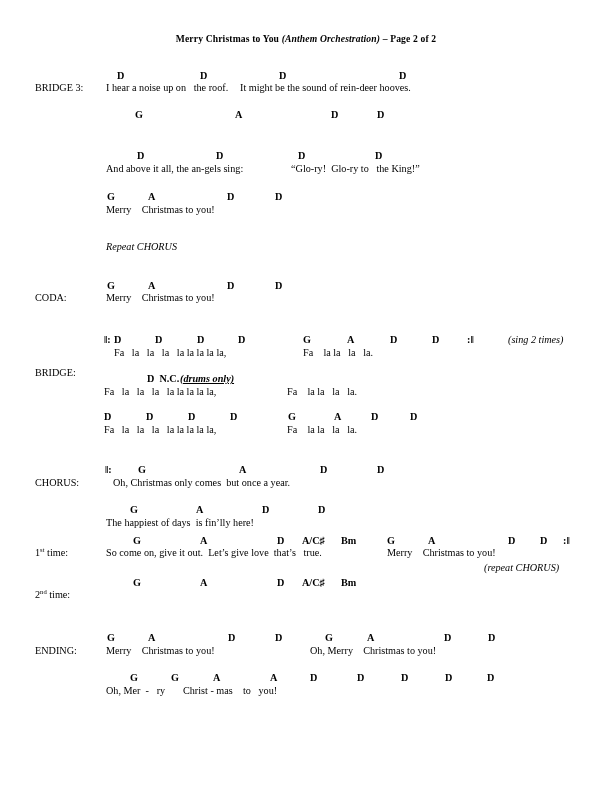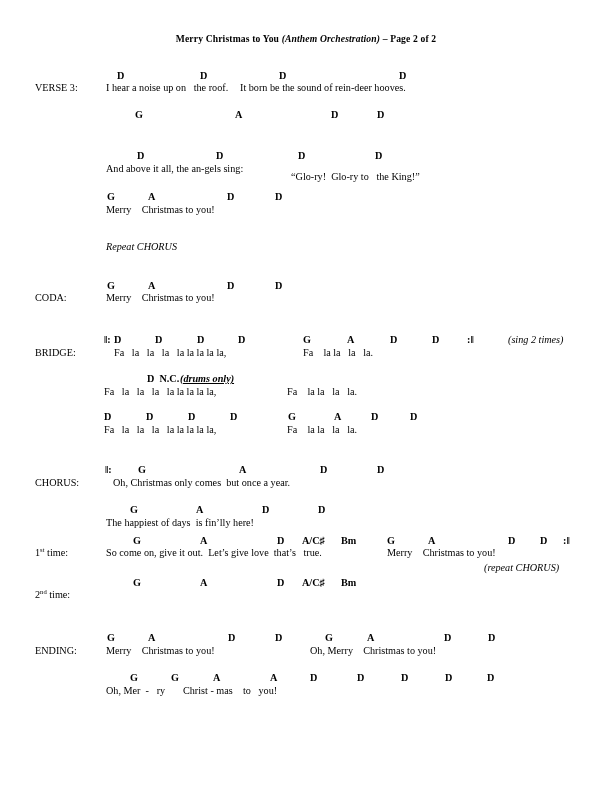--- a/index.html
+++ b/index.html
@@ -90,49 +90,49 @@
     top: 0;
   }
 </style>
 </head>
 <body>
 
 <div class="page">
 
   <div class="doc-title"><span>Merry Christmas to You </span><span class="ital">(Anthem Orchestration)</span><span> – Page 2 of 2</span></div>
 
-  <div class="label" style="top:82px;">VERSE 3:</div>
+  <div class="label" style="top:82px;">BRIDGE 3:</div>
 
   <div class="chordline" style="top:70px;">
     <span class="chord" style="left:117px;">D</span>
     <span class="chord" style="left:200px;">D</span>
     <span class="chord" style="left:279px;">D</span>
     <span class="chord" style="left:399px;">D</span>
   </div>
   <div class="lyricline" style="top:82px;">
     <span class="lyr" style="left:106px;">I hear a noise up on   the roof.</span>
-    <span class="lyr" style="left:240px;">It born be the sound of rein-deer hooves.</span>
+    <span class="lyr" style="left:240px;">It might be the sound of rein-deer hooves.</span>
   </div>
 
   <div class="chordline" style="top:109px;">
     <span class="chord" style="left:135px;">G</span>
     <span class="chord" style="left:235px;">A</span>
     <span class="chord" style="left:331px;">D</span>
     <span class="chord" style="left:377px;">D</span>
   </div>
 
   <div class="chordline" style="top:150px;">
     <span class="chord" style="left:137px;">D</span>
     <span class="chord" style="left:216px;">D</span>
     <span class="chord" style="left:298px;">D</span>
     <span class="chord" style="left:375px;">D</span>
   </div>
   <div class="lyricline" style="top:163px;">
     <span class="lyr" style="left:106px;">And above it all, the an-gels sing:</span>
-    <span class="lyr" style="left:291px;margin-top:8px;">“Glo-ry!  Glo-ry to   the King!”</span>
+    <span class="lyr" style="left:291px;">“Glo-ry!  Glo-ry to   the King!”</span>
   </div>
 
   <div class="chordline" style="top:191px;">
     <span class="chord" style="left:107px;">G</span>
     <span class="chord" style="left:148px;">A</span>
     <span class="chord" style="left:227px;">D</span>
     <span class="chord" style="left:275px;">D</span>
   </div>
   <div class="lyricline" style="top:204px;">
     <span class="lyr" style="left:106px;">Merry    Christmas to you!</span>
@@ -144,21 +144,21 @@
   <div class="chordline" style="top:280px;">
     <span class="chord" style="left:107px;">G</span>
     <span class="chord" style="left:148px;">A</span>
     <span class="chord" style="left:227px;">D</span>
     <span class="chord" style="left:275px;">D</span>
   </div>
   <div class="lyricline" style="top:292px;">
     <span class="lyr" style="left:106px;">Merry    Christmas to you!</span>
   </div>
 
-  <div class="label" style="top:347px;">BRIDGE:</div>
+  <div class="label" style="top:367px;">BRIDGE:</div>
 
   <div class="chordline" style="top:334px;">
     <span class="repeat-mark" style="left:104px;">‖:</span>
     <span class="chord" style="left:114px;">D</span>
     <span class="chord" style="left:155px;">D</span>
     <span class="chord" style="left:197px;">D</span>
     <span class="chord" style="left:238px;">D</span>
     <span class="chord" style="left:303px;">G</span>
     <span class="chord" style="left:347px;">A</span>
     <span class="chord" style="left:390px;">D</span>

